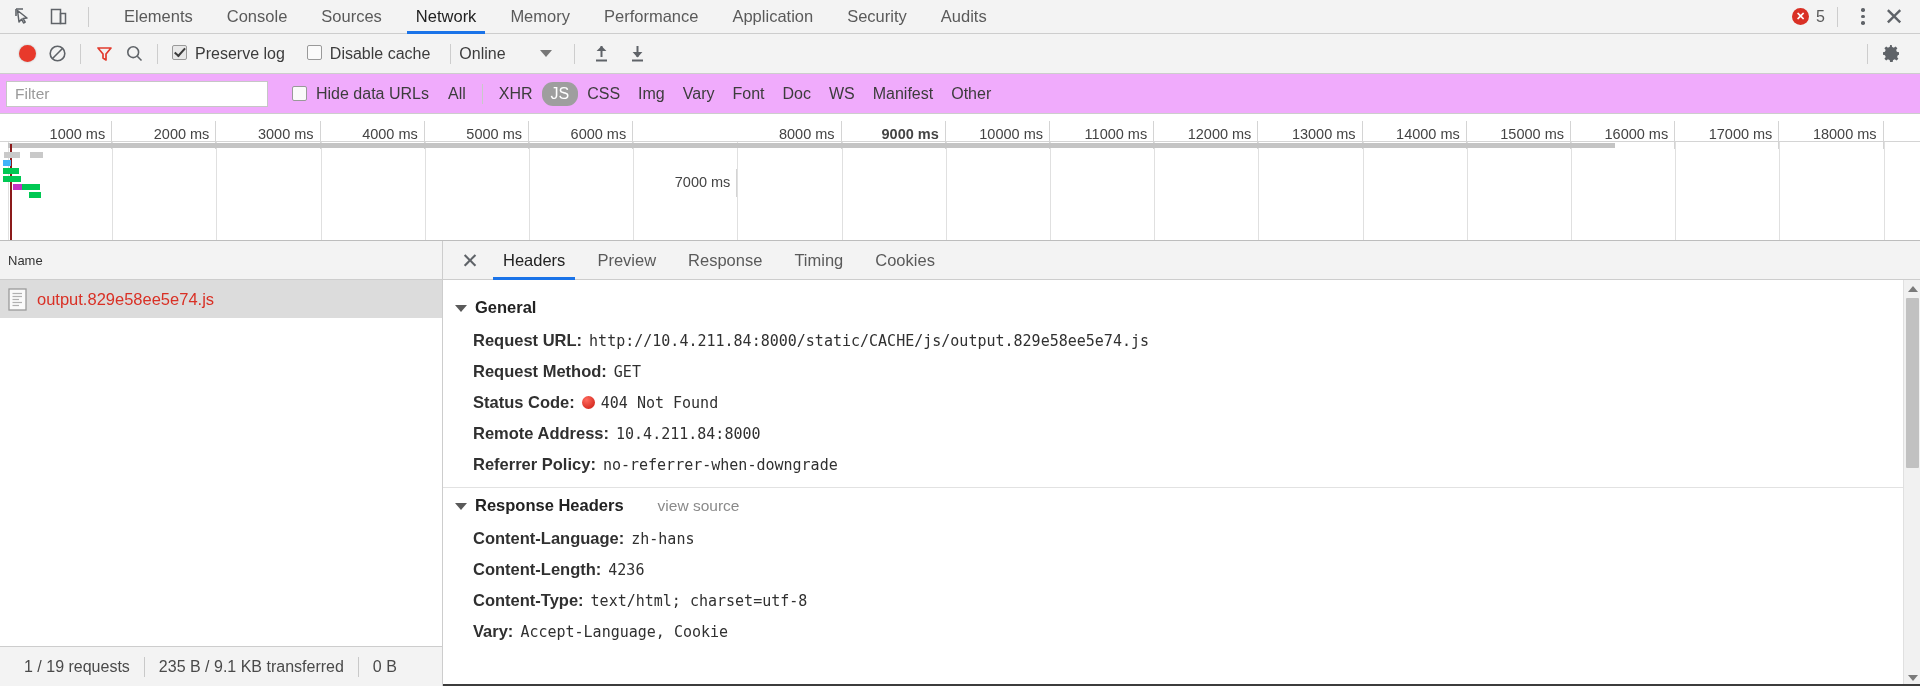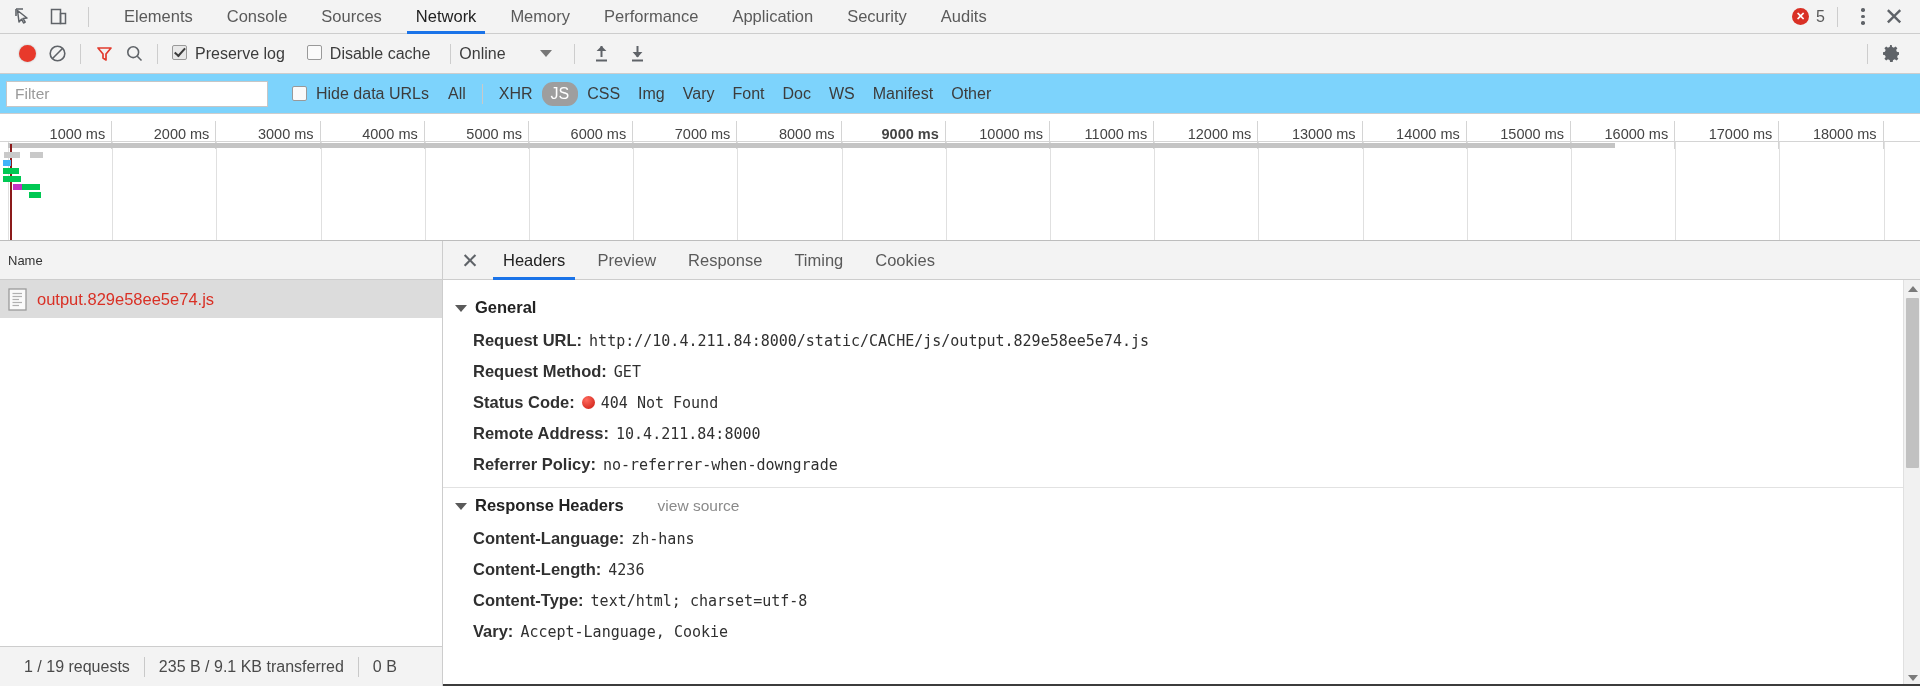--- a/index.html
+++ b/index.html
@@ -65,21 +65,21 @@
     transform:rotate(42deg) translate(-1px,-1px);
   }
   .tl { display:flex; align-items:flex-start; gap:8px; font-size:16px; color:#3c3c3c; cursor:pointer; white-space:nowrap; }
   .selwrap { display:flex; align-items:center; gap:34px; font-size:16px; color:#3c3c3c; cursor:pointer; }
   .caret-d { width:0;height:0;border-left:6px solid transparent;border-right:6px solid transparent;border-top:7px solid #777; }
   .gear-slot { margin-left:auto; display:flex; align-items:center; padding-right:14px; }
 
   
   .filterbar {
     position:absolute; top:74px; left:0; right:0; height:40px;
-    background:#7dd3fc; border-bottom:1px solid #cdcdcd;
+    background:#f0abfc; border-bottom:1px solid #cdcdcd;
     display:flex; align-items:center; padding-left:6px;
   }
   .filter-input {
     width:262px; height:26px; border:1px solid #c6c6c6; background:#fff;
     font-size:15.5px; font-family:"Liberation Sans", sans-serif; color:#222;
     padding:0 8px; outline:none;
   }
   .filter-input::placeholder { color:#9a9a9a; }
   .hide-data { display:flex; align-items:center; gap:9px; margin-left:24px; font-size:16px; color:#3c3c3c; cursor:pointer; white-space:nowrap; }
   .types { display:flex; align-items:center; gap:0; margin-left:10px; }
@@ -316,21 +316,21 @@
         </div>
         <div class="rtick" style="left: 320.6px; width: 104.2px;">
           <span>4000 ms</span>
         </div>
         <div class="rtick" style="left: 424.8px; width: 104.2px;">
           <span>5000 ms</span>
         </div>
         <div class="rtick" style="left: 529px; width: 104.2px;">
           <span>6000 ms</span>
         </div>
-        <div class="rtick" style="left: 633.2px; width: 104.2px;">
+        <div class="rtick" style="left: 633.2px; width: 104.2px; margin-top: 48px;">
           <span>7000 ms</span>
         </div>
         <div class="rtick" style="left: 737.4px; width: 104.2px;">
           <span>8000 ms</span>
         </div>
         <div class="rtick" style="left: 841.6px; width: 104.2px; font-weight: bold;">
           <span>9000 ms</span>
         </div>
         <div class="rtick" style="left: 945.8px; width: 104.2px;">
           <span>10000 ms</span>

